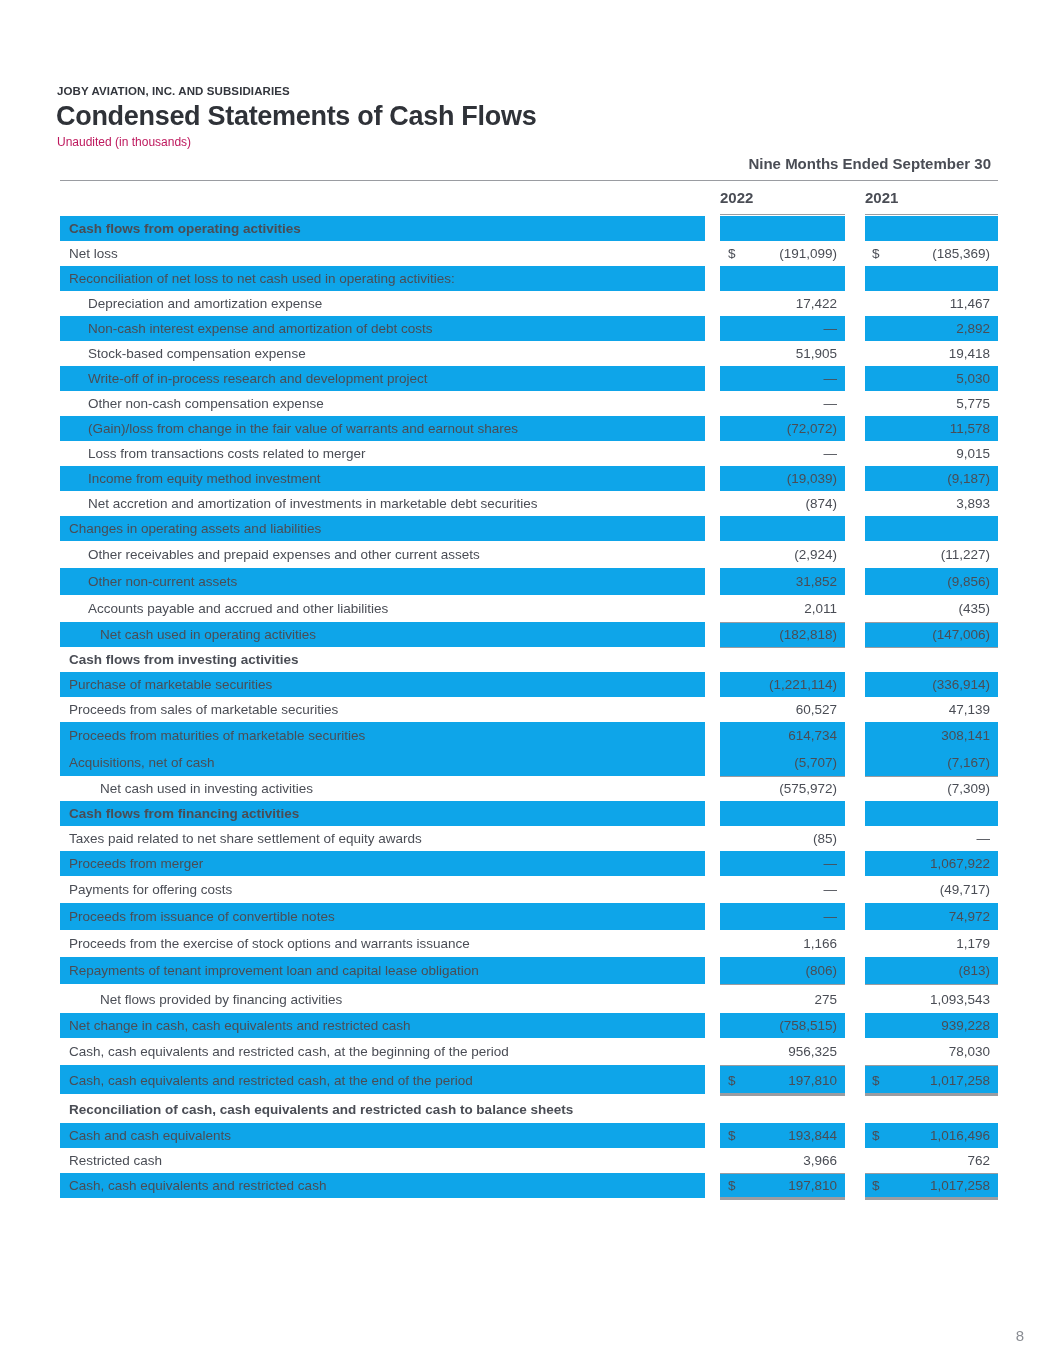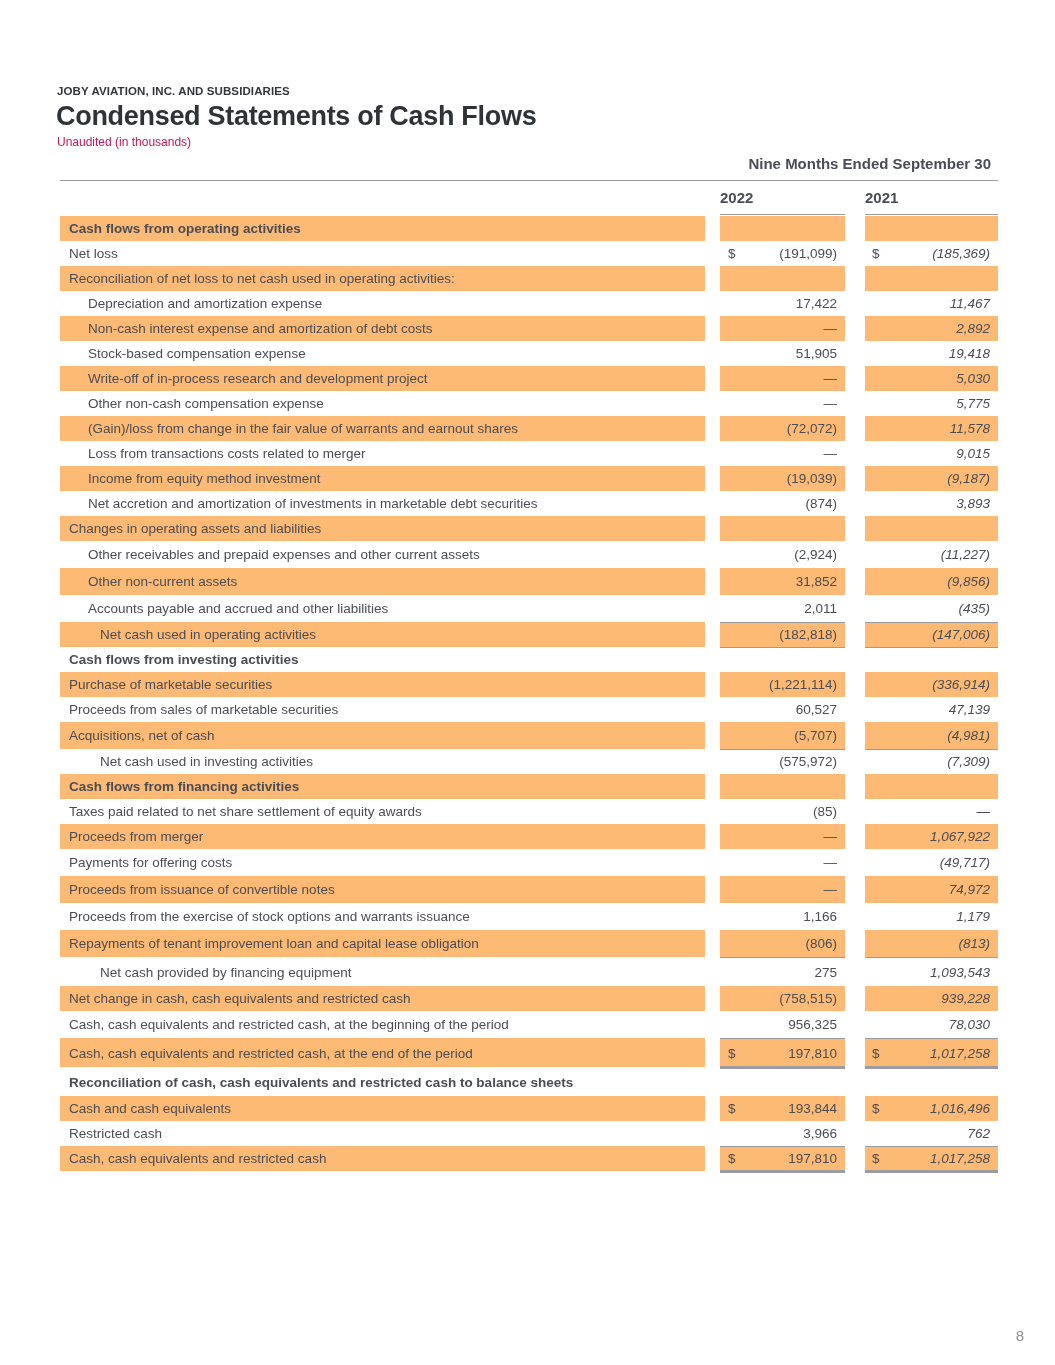--- a/index.html
+++ b/index.html
@@ -10,29 +10,29 @@
   .period { position:absolute; right:64px; top:155px; font-size:15px; font-weight:bold; color:#4a4d55; }
   .period-rule { position:absolute; left:60px; width:938px; top:180px; border-top:1.5px solid #9a9ca1; }
   .yr { position:absolute; top:189px; font-size:15px; font-weight:bold; color:#4a4d55; }
   .yr.c1 { left:720px; width:117px; }
   .yr.c2 { left:865px; width:125px; }
   .yr-rule { position:absolute; top:214px; border-top:1.5px solid #9a9ca1; }
   .yr-rule.c1 { left:720px; width:125px; }
   .yr-rule.c2 { left:865px; width:133px; }
   .rows { position:absolute; left:60px; top:216px; width:938px; }
   .row { position:relative; width:938px; height:25px; font-size:13.5px; line-height:25px; }
-  .row.shade { background:#fdba74; }
+  .row.shade { background:#0ea5e9; }
   .row .lbl { position:absolute; left:9px; white-space:nowrap; color:#4a4d55; }
   .row.bold .lbl { font-weight:bold; color:#4a4d55; }
   .row.ind1 .lbl { left:28px; }
   .row.ind2 .lbl { left:40px; }
   .row .gap { position:absolute; left:645px; width:15px; top:0; bottom:0; background:#ffffff; }
   .row .gap2 { position:absolute; left:785px; width:20px; top:0; bottom:0; background:#ffffff; }
   .row .v1 { position:absolute; left:660px; width:117px; text-align:right; }
-  .row .v2 { position:absolute; left:805px; width:125px; text-align:right;font-style:italic; }
+  .row .v2 { position:absolute; left:805px; width:125px; text-align:right; }
   .row .d1 { position:absolute; left:668px; }
   .row .d2 { position:absolute; left:812px; }
   .row .rt1 { position:absolute; left:660px; width:125px; top:0; border-top:1.5px solid #9a9ca1; }
   .row .rt2 { position:absolute; left:805px; width:133px; top:0; border-top:1.5px solid #9a9ca1; }
   .row .rb1 { position:absolute; left:660px; width:125px; bottom:-1px; border-bottom:1.5px solid #9a9ca1; }
   .row .rb2 { position:absolute; left:805px; width:133px; bottom:-1px; border-bottom:1.5px solid #9a9ca1; }
   .row .dbl1 { position:absolute; left:660px; width:125px; bottom:-2px; border-bottom:3px solid #9a9ca1; }
   .row .dbl2 { position:absolute; left:805px; width:133px; bottom:-2px; border-bottom:3px solid #9a9ca1; }
   .row.tall { height:27px; line-height:27px; }
   .row.tall2 { height:29px; line-height:32px; }
@@ -174,23 +174,30 @@
       <span class="v2">(336,914)</span>
     </div>
     <div class="row">
       <span class="lbl">Proceeds from sales of marketable securities</span>
       <span class="v1">60,527</span>
       <span class="v2">47,139</span>
     </div>
     <div class="row shade tall">
       <div class="gap"></div>
       <div class="gap2"></div>
+      <span class="lbl">Proceeds from maturities of marketable securities</span>
+      <span class="v1">614,734</span>
+      <span class="v2">308,141</span>
+    </div>
+    <div class="row shade tall">
+      <div class="gap"></div>
+      <div class="gap2"></div>
       <span class="lbl">Acquisitions, net of cash</span>
       <span class="v1">(5,707)</span>
-      <span class="v2">(4,981)</span>
+      <span class="v2">(7,167)</span>
     </div>
     <div class="row ind2">
       <span class="lbl">Net cash used in investing activities</span>
       <span class="v1">(575,972)</span>
       <span class="v2">(7,309)</span>
       <div class="rt1"></div>
       <div class="rt2"></div>
       <div class="rb1"></div>
       <div class="rb2"></div>
     </div>
@@ -231,21 +238,21 @@
       <span class="v2">1,179</span>
     </div>
     <div class="row shade tall">
       <div class="gap"></div>
       <div class="gap2"></div>
       <span class="lbl">Repayments of tenant improvement loan and capital lease obligation</span>
       <span class="v1">(806)</span>
       <span class="v2">(813)</span>
     </div>
     <div class="row ind2 tall2">
-      <span class="lbl">Net cash provided by financing equipment</span>
+      <span class="lbl">Net flows provided by financing activities</span>
       <span class="v1">275</span>
       <span class="v2">1,093,543</span>
       <div class="rt1"></div>
       <div class="rt2"></div>
       <div class="rb1"></div>
       <div class="rb2"></div>
     </div>
     <div class="row shade">
       <div class="gap"></div>
       <div class="gap2"></div>

